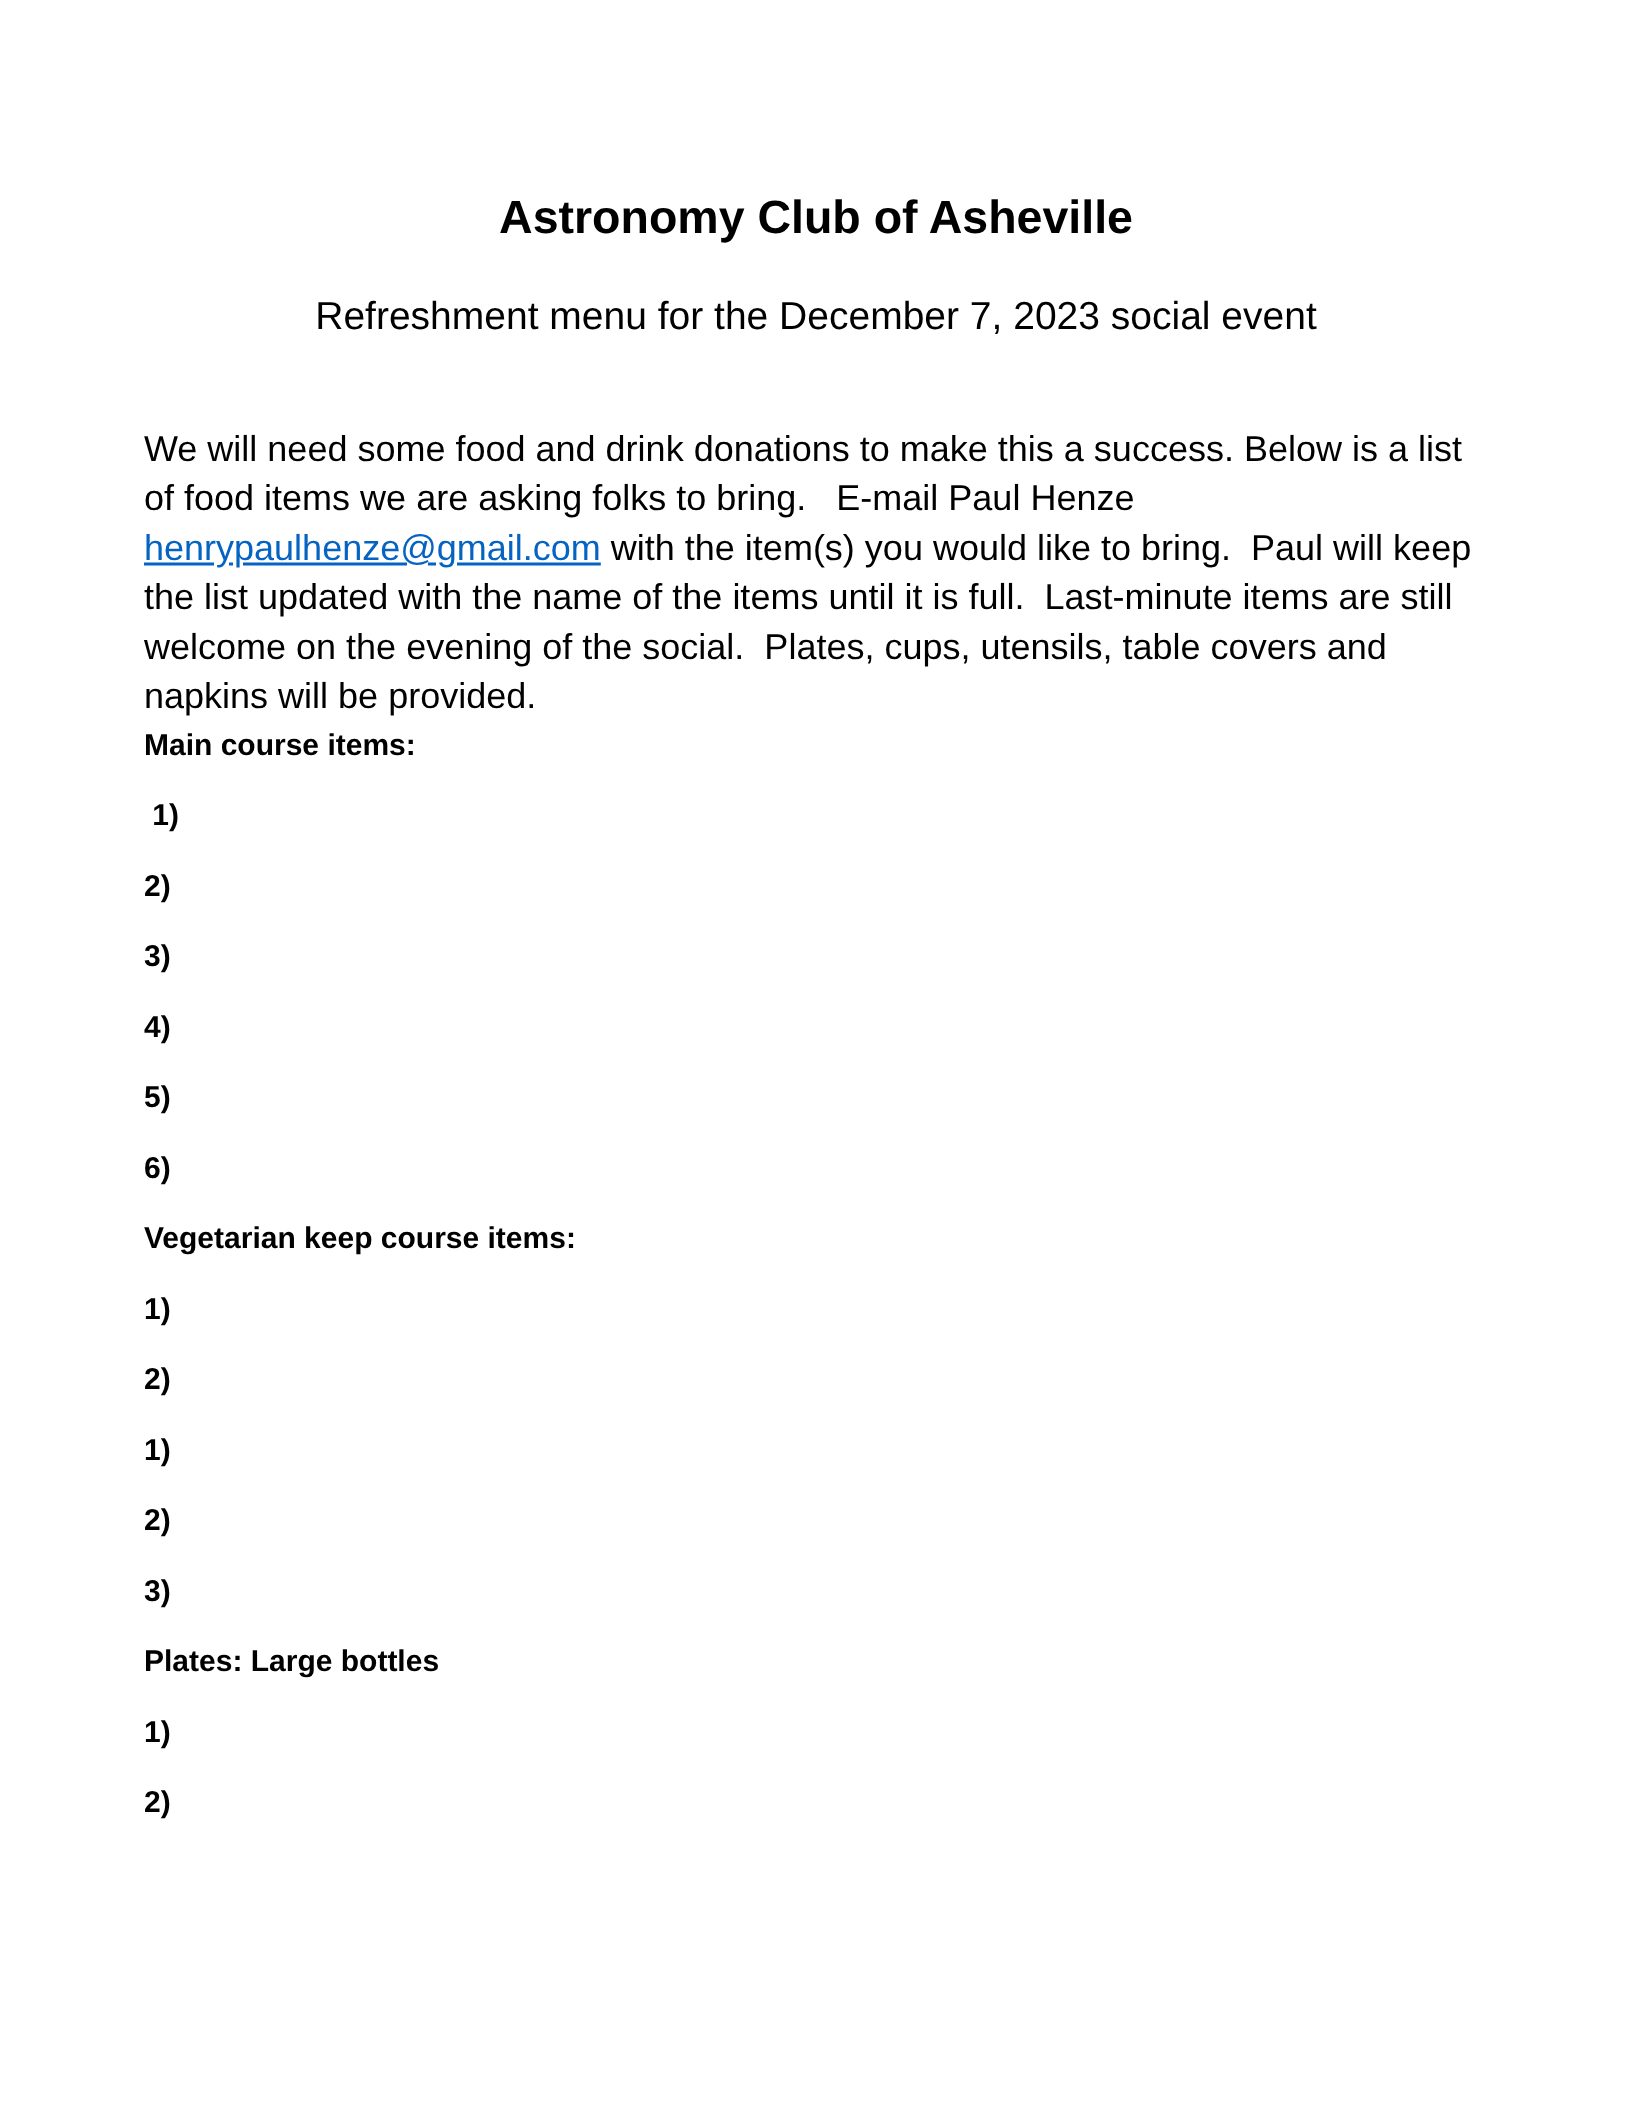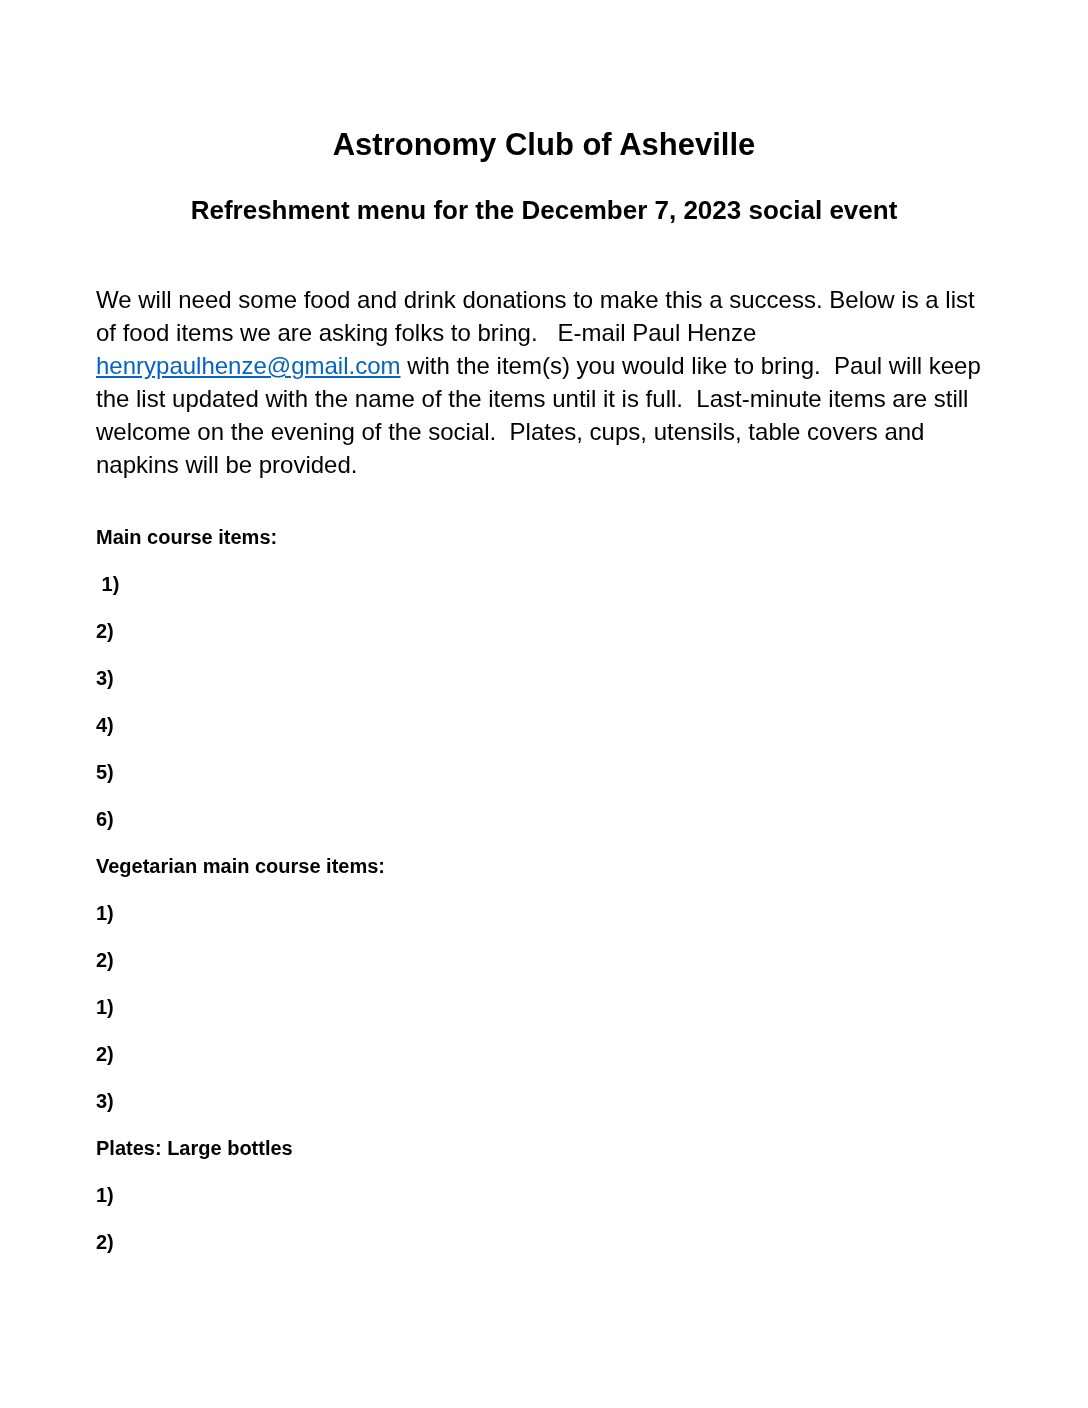--- a/index.html
+++ b/index.html
@@ -25,38 +25,37 @@
     font-size: 31px;
     line-height: 38px;
     font-weight: 700;
     text-align: center;
     white-space: pre-wrap;
   }
   .doc-subtitle {
     margin: 30px 0 0 0;
     font-size: 26px;
     line-height: 32px;
-    font-weight: 700;
+    font-weight: 400;
     text-align: center;
     white-space: pre-wrap;
   }
   .intro {
     margin: 57px 0 0 0;
     max-width: 900px;
     font-size: 24px;
     line-height: 33px;
     font-weight: 400;
     white-space: pre-wrap;
   }
   .intro a {
     text-decoration: underline;
     cursor: pointer;
   }
   .sections {
-    margin-top: 40px;
   }
   .sec-heading {
     margin: 0 0 14px 0;
     font-size: 20px;
     line-height: 33px;
     font-weight: 700;
     white-space: pre-wrap;
   }
   .item {
     margin: 0 0 14px 0;
@@ -84,21 +83,21 @@
         <h3 class="sec-heading">Main course items:</h3>
         <p class="item"> 1)</p>
         <p class="item">2)</p>
         <p class="item">3)</p>
         <p class="item">4)</p>
         <p class="item">5)</p>
         <p class="item">6)</p>
       </section>
 
       <section>
-        <h3 class="sec-heading">Vegetarian main course items:</h3>
+        <h3 class="sec-heading">Vegetarian keep course items:</h3>
         <p class="item">1)</p>
         <p class="item">2)</p>
       </section>
 
       <section>
         <p class="item">1)</p>
         <p class="item">2)</p>
         <p class="item">3)</p>
       </section>
 

